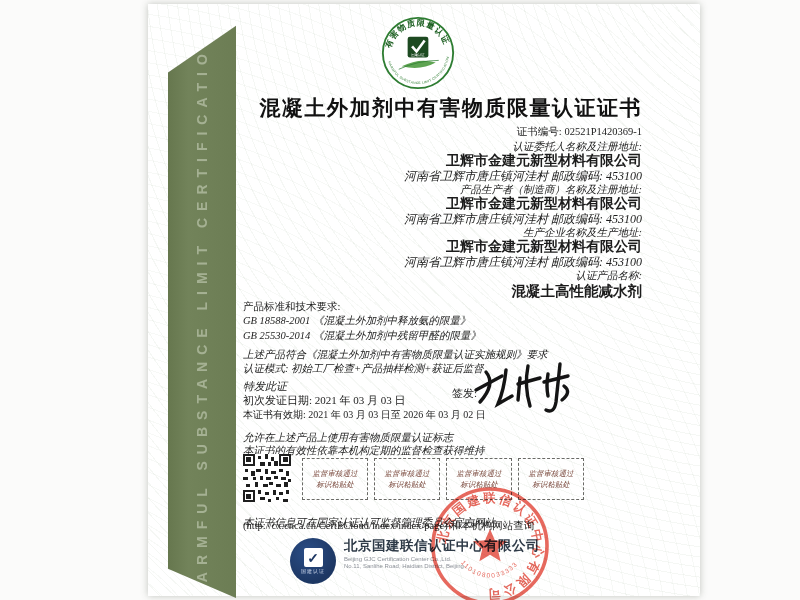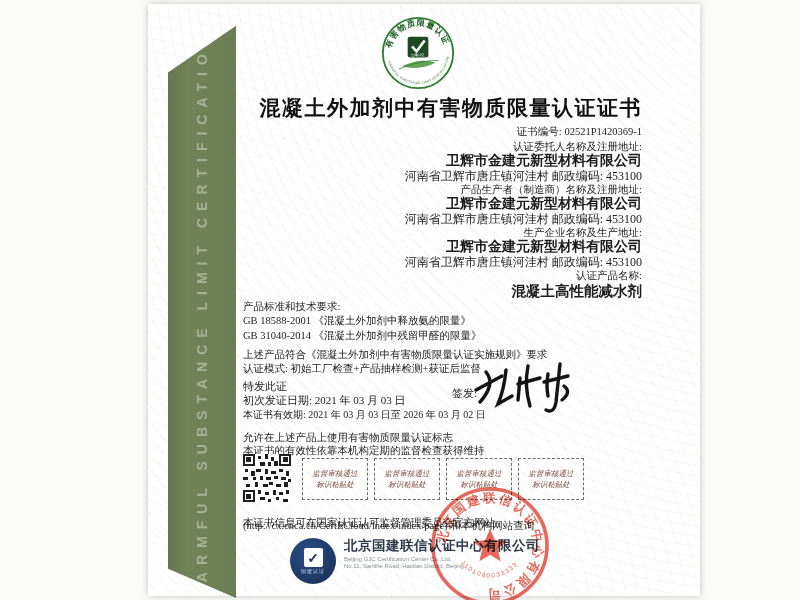--- a/index.html
+++ b/index.html
@@ -17,21 +17,21 @@
         background:linear-gradient(90deg,#66774e,#72835a 30%,#6c7d54);
         clip-path:polygon(0 10%,100% 2%,100% 100%,0 95%);
         display:flex;align-items:center;justify-content:center;}
   .ribbon span{writing-mode:vertical-rl;transform:rotate(180deg);
         font-family:"Liberation Sans",sans-serif;font-weight:bold;
         font-size:14px;letter-spacing:7px;color:rgba(238,244,228,.42);
         white-space:nowrap;margin-top:18px;}
   
   .c{position:absolute;left:238px;width:404px;text-align:right;color:#1c1c1c;}
   .l{position:absolute;left:243px;color:#1c1c1c;white-space:nowrap;}
-  .kai{}
+  .kai{font-style:italic;}
   .title{font-family:"Liberation Sans",sans-serif;font-weight:bold;
          font-size:21px;letter-spacing:1.5px;color:#111;}
   .small{font-size:10.5px;}
   .addr{font-size:12px;}
   .company{font-family:"Liberation Sans",sans-serif;font-weight:bold;font-size:14px;}
   .product{font-family:Liberation Sans, sans-serif;font-weight:bold;font-size:14.5px;}
   .body-line{font-size:10.5px;}
   
   .sticker{position:absolute;top:458px;width:64px;height:40px;border:1.5px dashed #6a6a66;
         display:flex;flex-direction:column;align-items:center;justify-content:center;
@@ -98,21 +98,21 @@
 
   <div class="c small kai" style="top:226px;">生产企业名称及生产地址:</div>
   <div class="c company" style="top:238px;">卫辉市金建元新型材料有限公司</div>
   <div class="c addr kai" style="top:254px;">河南省卫辉市唐庄镇河洼村  邮政编码: 453100</div>
 
   <div class="c small kai" style="top:269px;">认证产品名称:</div>
   <div class="c product" style="top:282px;">混凝土高性能减水剂</div>
 
   <div class="l body-line" style="top:300px;">产品标准和技术要求:</div>
   <div class="l body-line kai" style="top:314px;">GB 18588-2001 《混凝土外加剂中释放氨的限量》</div>
-  <div class="l body-line kai" style="top:329px;">GB 31040-2014 《混凝土外加剂中残留甲醛的限量》</div>
+  <div class="l body-line kai" style="top:329px;">GB 25530-2014 《混凝土外加剂中残留甲醛的限量》</div>
   <div class="l body-line kai" style="top:340px;margin-top:8px;">上述产品符合《混凝土外加剂中有害物质限量认证实施规则》要求</div>
   <div class="l body-line kai" style="top:362px;">认证模式: 初始工厂检查+产品抽样检测+获证后监督</div>
 
   <div class="l body-line kai" style="top:379px;font-size:11px;">特发此证</div>
   <div class="l" style="top:393px;font-size:11px;">初次发证日期: 2021 年 03 月 03 日</div>
   <div class="l" style="top:408px;font-size:10px;">本证书有效期: 2021 年 03 月 03 日至 2026 年 03 月 02 日</div>
   <div class="signlabel">签发:</div>
 
   <svg class="sig" width="122" height="64" viewBox="0 0 122 64">
     <g fill="none" stroke="#141414" stroke-width="3.4" stroke-linecap="round">

